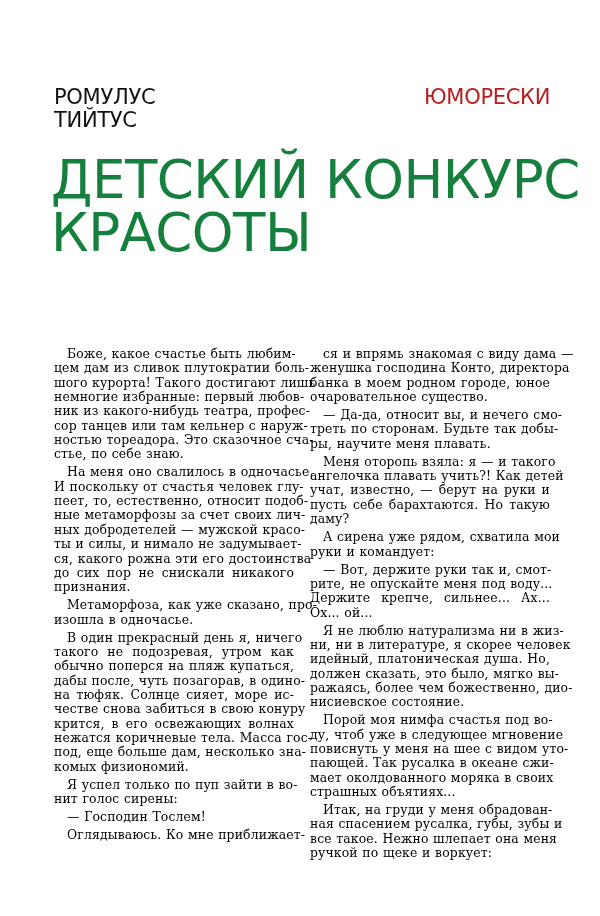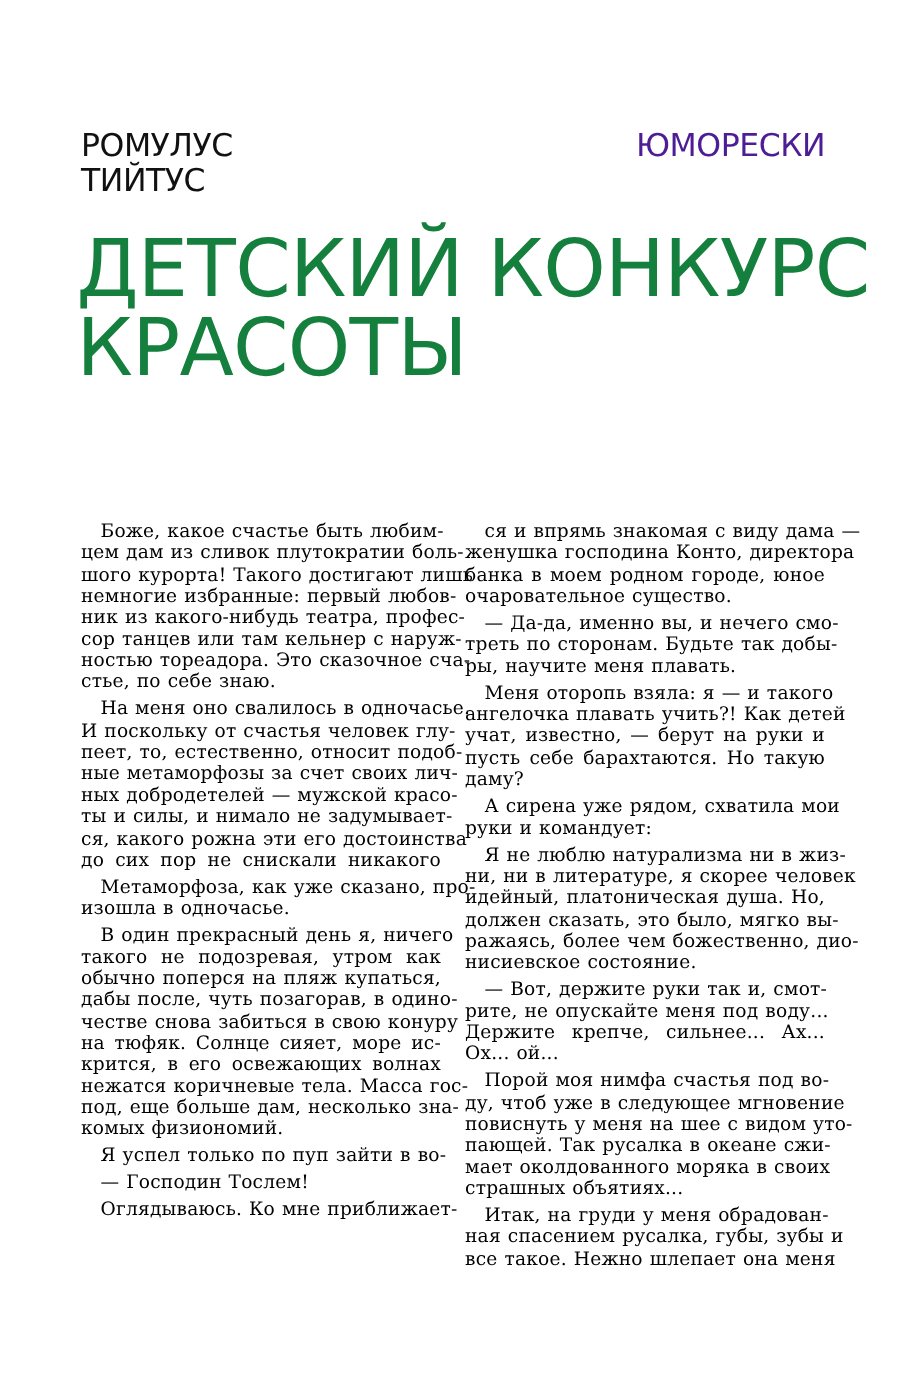--- a/index.html
+++ b/index.html
@@ -10,21 +10,21 @@
   .page { position: absolute; left: 0; top: 0; width: 600px; height: 916px; padding-left: 20px; }
   .author {
     position: absolute; left: 54px; top: 86px;
     font-family: "DejaVu Sans", sans-serif; font-size: 21px; line-height: 23px;
     letter-spacing: -0.3px; color: #111;
   }
   .author div { white-space: nowrap; }
   .section {
     position: absolute; left: 424px; top: 86px;
     font-family: "DejaVu Sans", sans-serif; font-size: 21px; line-height: 23px;
-    letter-spacing: -0.3px; color: #4c1d95; white-space: nowrap;
+    letter-spacing: -0.3px; color: #b91c1c; white-space: nowrap;
   }
   .title {
     position: absolute; left: 51px; top: 153px;
     font-family: "DejaVu Sans", sans-serif; font-size: 53px; line-height: 53px;
     letter-spacing: -0.5px; color: #15803d; margin: 0; font-weight: normal;
   }
   .title div { white-space: nowrap; }
   .col {
     position: absolute; top: 347px; width: 240px;
     font-family: "DejaVu Serif", serif; font-size: 12.4px; line-height: 14.35px;
@@ -64,91 +64,94 @@
       </div>
       <div class="para">
         <div class="line first">На меня оно свалилось в одночасье.</div>
         <div class="line">И поскольку от счастья человек глу-</div>
         <div class="line">пеет, то, естественно, относит подоб-</div>
         <div class="line">ные метаморфозы за счет своих лич-</div>
         <div class="line">ных добродетелей — мужской красо-</div>
         <div class="line">ты и силы, и нимало не задумывает-</div>
         <div class="line">ся, какого рожна эти его достоинства</div>
         <div class="line">до сих пор не снискали никакого</div>
+        <div class="line last">признания.</div>
       </div>
       <div class="para">
         <div class="line first">Метаморфоза, как уже сказано, про-</div>
         <div class="line last">изошла в одночасье.</div>
       </div>
       <div class="para">
         <div class="line first">В один прекрасный день я, ничего</div>
         <div class="line">такого не подозревая, утром как</div>
         <div class="line">обычно поперся на пляж купаться,</div>
         <div class="line">дабы после, чуть позагорав, в одино-</div>
+        <div class="line">на тюфяк. Солнце сияет, море ис-</div>
         <div class="line">честве снова забиться в свою конуру</div>
-        <div class="line">на тюфяк. Солнце сияет, море ис-</div>
         <div class="line">крится, в его освежающих волнах</div>
         <div class="line">нежатся коричневые тела. Масса гос-</div>
         <div class="line">под, еще больше дам, несколько зна-</div>
         <div class="line last">комых физиономий.</div>
       </div>
       <div class="para">
         <div class="line first">Я успел только по пуп зайти в во-</div>
+        <div class="line last">нит голос сирены:</div>
       </div>
       <div class="para">
         <div class="line first last">— Господин Тослем!</div>
       </div>
       <div class="para">
         <div class="line first last">Оглядываюсь. Ко мне приближает-</div>
       </div>
     </div>
   <div class="col right">
       <div class="para">
         <div class="line first">ся и впрямь знакомая с виду дама —</div>
         <div class="line">женушка господина Конто, директора</div>
         <div class="line">банка в моем родном городе, юное</div>
         <div class="line last">очаровательное существо.</div>
       </div>
       <div class="para">
-        <div class="line first">— Да-да, именно вы, и нечего смо-</div>
+        <div class="line first">— Да-да, относит вы, и нечего смо-</div>
         <div class="line">треть по сторонам. Будьте так добы-</div>
         <div class="line last">ры, научите меня плавать.</div>
       </div>
       <div class="para">
         <div class="line first">Меня оторопь взяла: я — и такого</div>
         <div class="line">ангелочка плавать учить?! Как детей</div>
         <div class="line">учат, известно, — берут на руки и</div>
         <div class="line">пусть себе барахтаются. Но такую</div>
         <div class="line last">даму?</div>
       </div>
       <div class="para">
         <div class="line first">А сирена уже рядом, схватила мои</div>
         <div class="line last">руки и командует:</div>
       </div>
       <div class="para">
+        <div class="line first">— Вот, держите руки так и, смот-</div>
+        <div class="line">рите, не опускайте меня под воду...</div>
+        <div class="line">Держите крепче, сильнее... Ах...</div>
+        <div class="line last">Ох... ой...</div>
+      </div>
+      <div class="para">
         <div class="line first">Я не люблю натурализма ни в жиз-</div>
         <div class="line">ни, ни в литературе, я скорее человек</div>
         <div class="line">идейный, платоническая душа. Но,</div>
         <div class="line">должен сказать, это было, мягко вы-</div>
         <div class="line">ражаясь, более чем божественно, дио-</div>
         <div class="line last">нисиевское состояние.</div>
-      </div>
-      <div class="para">
-        <div class="line first">— Вот, держите руки так и, смот-</div>
-        <div class="line">рите, не опускайте меня под воду...</div>
-        <div class="line">Держите крепче, сильнее... Ах...</div>
-        <div class="line last">Ох... ой...</div>
       </div>
       <div class="para">
         <div class="line first">Порой моя нимфа счастья под во-</div>
         <div class="line">ду, чтоб уже в следующее мгновение</div>
         <div class="line">повиснуть у меня на шее с видом уто-</div>
         <div class="line">пающей. Так русалка в океане сжи-</div>
         <div class="line">мает околдованного моряка в своих</div>
         <div class="line last">страшных объятиях...</div>
       </div>
       <div class="para">
         <div class="line first">Итак, на груди у меня обрадован-</div>
         <div class="line">ная спасением русалка, губы, зубы и</div>
         <div class="line">все такое. Нежно шлепает она меня</div>
+        <div class="line last">ручкой по щеке и воркует:</div>
       </div>
     </div>
 </div>
 
 </body></html>

